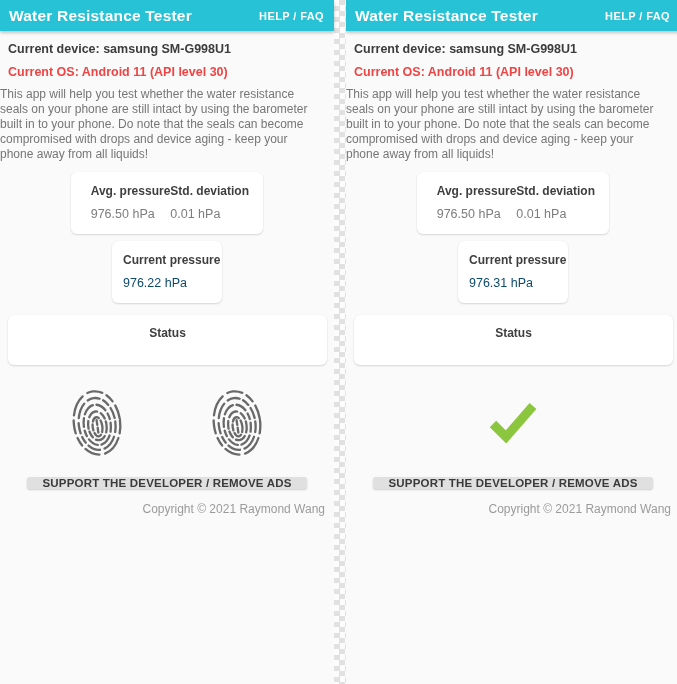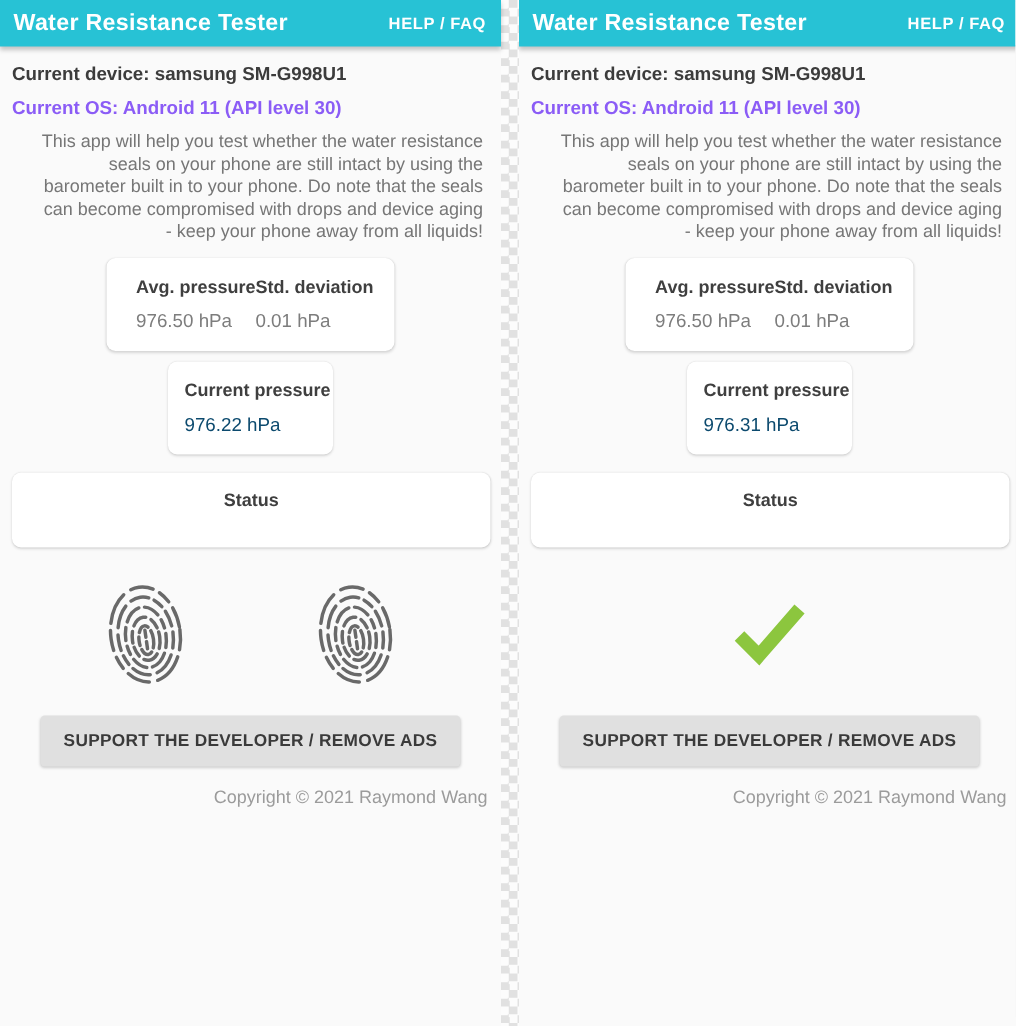--- a/index.html
+++ b/index.html
@@ -44,28 +44,27 @@
   .device-line {
     margin: 11px 10px 0 8px;
     font-size: 12.5px;
     font-weight: bold;
     color: #3c3c3c;
   }
   .os-line {
     margin: 9px 10px 0 8px;
     font-size: 12.5px;
     font-weight: bold;
-    color: #8b5cf6;
+    color: #ef4444;
   }
   .description {
-    margin: 8px 12px 0 24px;
+    margin: 8px 12px 0 0;
     font-size: 12px;
     line-height: 1.26;
     color: #767676;
-    text-align: right;
   }
 
   .card {
     background: #ffffff;
     border-radius: 6px;
     box-shadow: 0 1px 2px rgba(0,0,0,0.14), 0 0 1px rgba(0,0,0,0.08);
   }
   .stats-card {
     width: 192px;
     margin: 9px auto 0;
@@ -102,21 +101,21 @@
     justify-content: center;
     gap: 86px;
   }
 
   .cta-button {
     display: block;
     margin: 11px auto 0;
     border: none;
     background: #e0e0e0;
     border-radius: 3px;
-    padding: 11px 15px;
+    padding: 0 15px;
     font-family: "Liberation Sans", "DejaVu Sans", sans-serif;
     font-size: 11.5px;
     font-weight: bold;
     letter-spacing: 0.2px;
     color: #3a3a3a;
     box-shadow: 0 1px 2px rgba(0,0,0,0.18);
     cursor: pointer;
   }
 
   .copyright {

